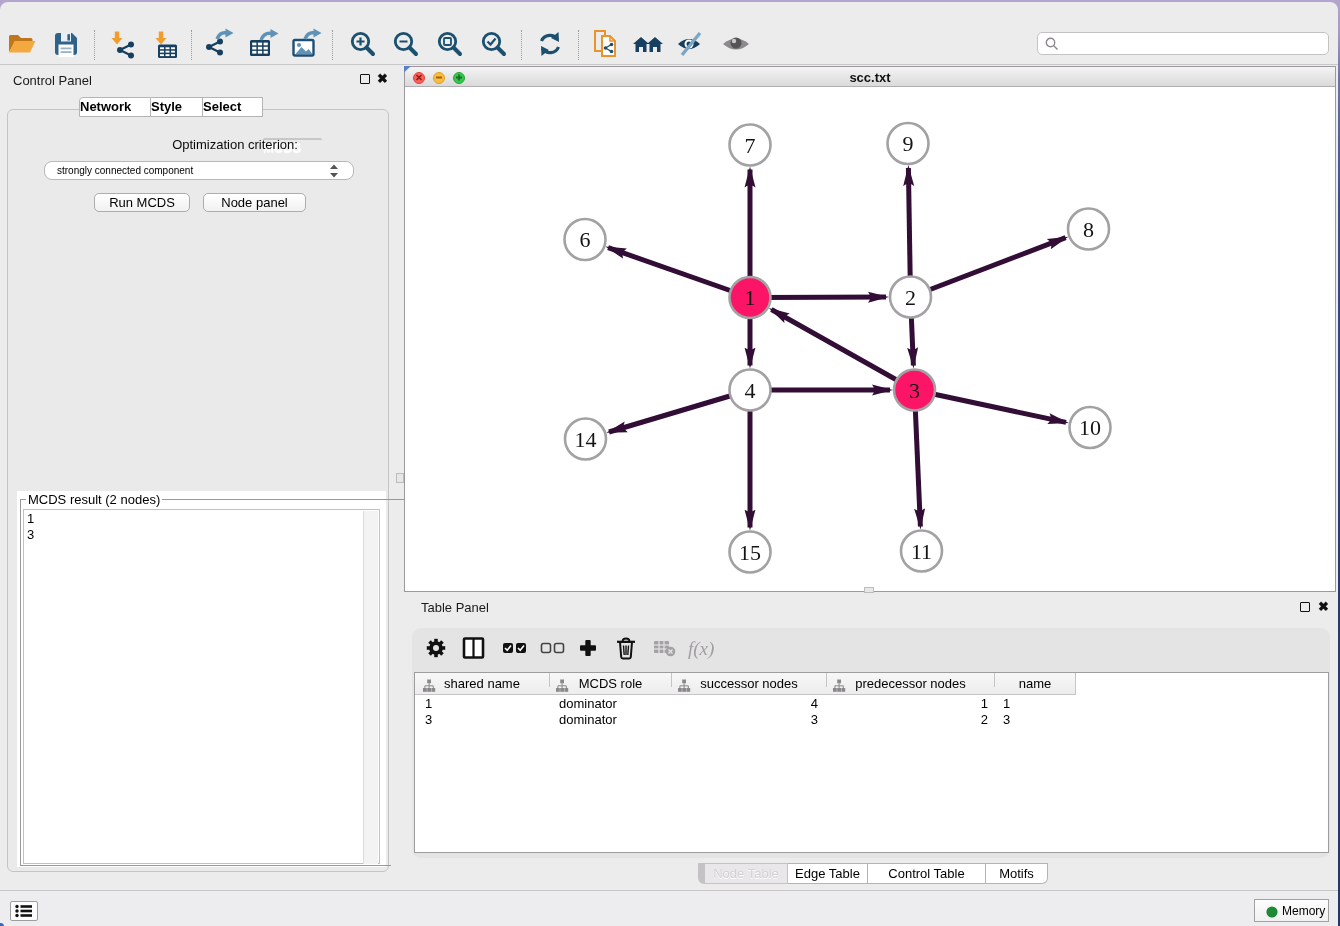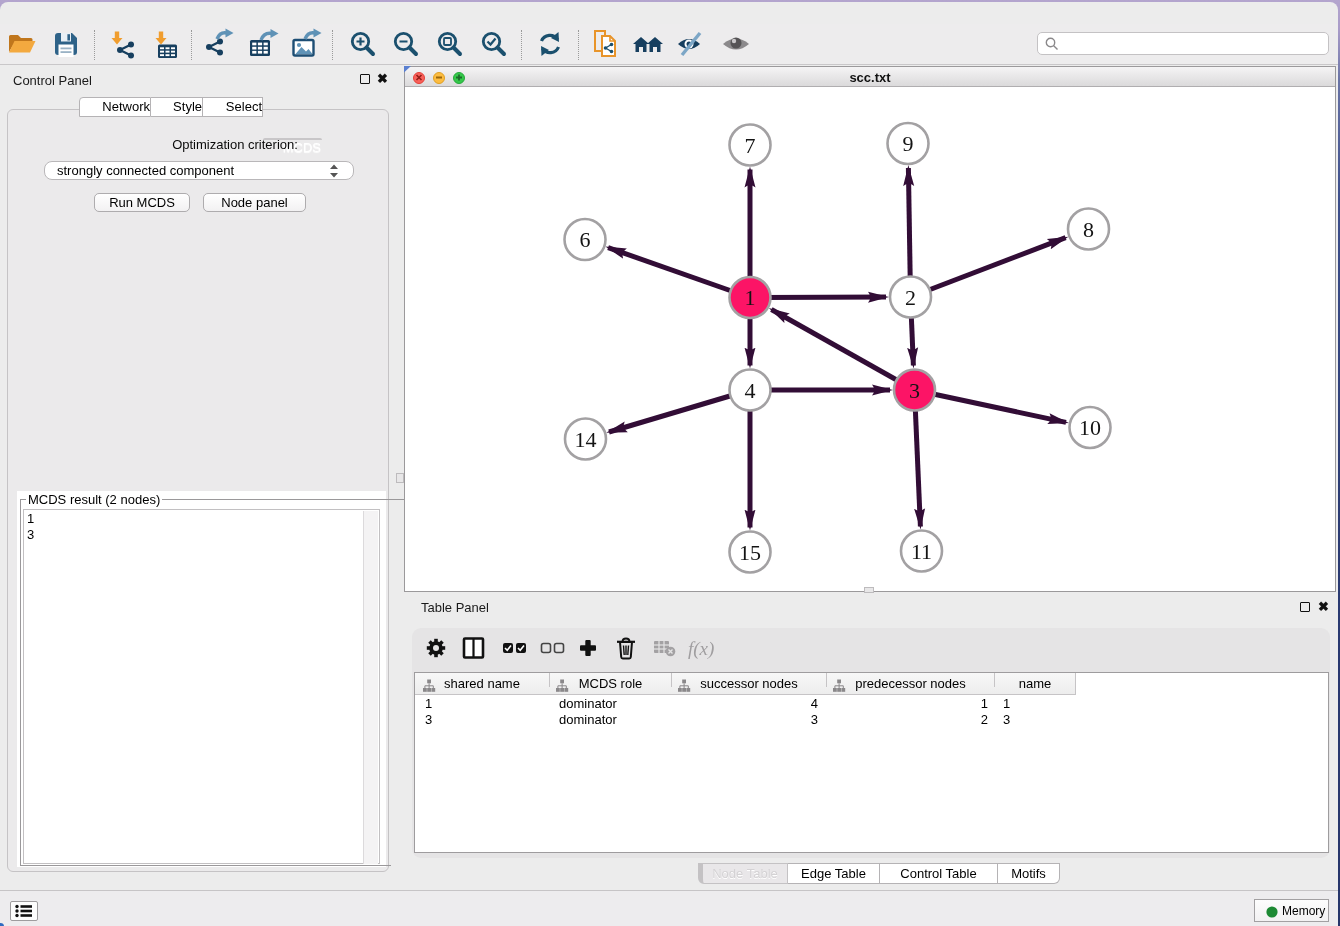--- a/index.html
+++ b/index.html
@@ -9,26 +9,26 @@
 #wintitle { position:absolute; top:3px; width:100%; text-align:center; font-size:13px; color:#b7b4b7; }
 #toolbar { position:absolute; left:0; top:22px; width:100%; height:41px; background:#edeced; border-bottom:1px solid #c9c7c9; }
 .tsep { position:absolute; top:6px; height:30px; width:0; border-left:1px dotted #9a9a9a; }
 #main { position:absolute; left:0; top:65px; width:100%; height:822px; background:#ececec; }
 
 #cphead { position:absolute; left:0; top:0; width:391px; height:24px; }
 #cphead .t { position:absolute; left:13px; top:6px; font-size:13px; color:#1a1a1a; }
 .flt { position:absolute; top:7px; width:10px; height:10px; border:1.5px solid #111; border-radius:1px; }
 .xmark { position:absolute; font-size:13px; font-weight:bold; color:#111; top:4px; }
 #cptabs { position:absolute; top:30px; left:79px; height:20px; display:flex; font-size:13px; }
-#cptabs .tab { border:1px solid #b5b3b5; border-left:none; background:#fff; color:#000; text-align:right; line-height:18px; }
+#cptabs .tab { border:1px solid #b5b3b5; border-left:none; background:#fff; color:#000; text-align:left; line-height:18px;font-weight:bold; }
 #cptabs .tab.first { border-left:1px solid #b5b3b5; border-radius:4px 0 0 0; }
 #cptabs .tab.sel { background:#e4e2e4; color:#fff; border-color:#c8c6c8; border-radius:5px 5px 0 0; text-shadow:0 1px 1px #fff;margin-top:41px; }
 #cpbody { position:absolute; left:7px; top:42px; width:382px; height:763px; border:1px solid #c5c3c5; border-radius:6px; background:#ebeaeb; }
 #optlab { position:absolute; left:0; top:70px; width:456px; text-align:center; font-size:13px; color:#0a0a0a; }
-#combo { position:absolute; left:44px; top:94px; width:310px; height:19px; background:#fff; border:1px solid #b9b7b9; border-radius:8px; font-size:13px; line-height:17px; padding-left:12px; color:#000; }
+#combo { position:absolute; left:44px; top:94px; width:310px; height:19px; background:#fff; border:1px solid #b9b7b9; border-radius:8px; font-size:10px; line-height:17px; padding-left:12px; color:#000; }
 .btn { position:absolute; top:126px; height:19px; background:linear-gradient(#ffffff,#f2f1f2); border:1px solid #aeacae; border-radius:5px; font-size:13px; text-align:center; line-height:17px; color:#000; }
 #results { position:absolute; left:17px; top:424px; width:369px; height:376px; background:#fff; }
 #fieldset { position:absolute; left:3px; top:8px; width:418px; height:367px; border:1px solid #9a989a; }
 #fieldlab { position:absolute; left:5px; top:-8px; background:#fff; font-size:13px; padding:0 2px; color:#000; }
 #ta { position:absolute; left:2px; top:9px; width:357px; height:355px; border:1px solid #c2c0c2; background:#fff; font-size:13px; line-height:16px; padding:1px 0 0 3px; color:#000; }
 #tascroll { position:absolute; right:1px; top:1px; width:15px; height:353px; background:#f4f3f4; border-left:1px solid #dcdadc; }
 
 .knob { position:absolute; background:#e8e7e8; border:1px solid #bdbbbd; z-index:10; }
 
 #netwin { position:absolute; left:404px; top:-1px; width:932px; height:526px; border:1px solid #9b999b; background:#7dd3fc; }
@@ -41,21 +41,21 @@
 #tphead .t { position:absolute; left:30px; top:8px; font-size:13px; color:#1a1a1a; }
 #tptool { position:absolute; left:21px; top:36px; width:918px; height:230px; background:#e5e4e5; border-radius:9px; }
 #ttable { position:absolute; left:23px; top:80px; width:915px; height:181px; background:#fff; border:1px solid #9e9c9e; }
 #thead { position:absolute; left:0; top:0; height:22px; background:linear-gradient(#f7f7f7,#ededed); border-bottom:1px solid #c6c4c6; font-size:13px; color:#000; }
 .hcol { position:absolute; top:0; height:14px; border-right:1px solid #c6c4c6; text-align:center; line-height:22px; }
 .trow { position:absolute; width:100%; height:16px; font-size:13px; line-height:16px; color:#000; }
 .cell { position:absolute; }
 
 #btabs { position:absolute; left:307px; bottom:5px; display:flex; font-size:13px; }
 #btabs .tab { border:1px solid #b5b3b5; border-left:none; background:#fff; height:21px; line-height:19px; text-align:center; }
-#btabs .tab.first { border-left:5px solid #0369a1; border-radius:0 0 0 6px;text-align:center; }
+#btabs .tab.first { border-left:7px solid #0369a1; border-radius:0 0 0 6px;text-align:center; }
 #btabs .tab.last { border-radius:0 0 6px 0; }
 #btabs .tab.sel { background:#e9e7e9; color:#d4d2d4; border-color:#c4c2c4; text-shadow:0 1px 0 #fff; }
 
 #status { position:absolute; left:0; top:888px; width:100%; height:36px; background:#edecee; border-top:1px solid #c6c4c6; }
 #listbtn { position:absolute; left:10px; top:10px; width:28px; height:20px; background:#fdfdfd; border:1px solid #9e9c9e; border-radius:2px; }
 #membtn { position:absolute; right:9px; top:8px; width:75px; height:23px; background:linear-gradient(#fdfdfd,#f2f1f2); border:1px solid #a2a0a2; font-size:12px; color:#000; }
 svg { position:absolute; overflow:visible; }
 </style></head>
 <body>
 <div id="win">
@@ -386,21 +386,21 @@
         <div class="trow" style="top:39px">
           <span class="cell" style="left:10px">3</span>
           <span class="cell" style="left:144px">dominator</span>
           <span class="cell" style="left:348px; width:55px; text-align:right">3</span>
           <span class="cell" style="left:518px; width:55px; text-align:right">2</span>
           <span class="cell" style="left:588px">3</span>
         </div>
       </div>
       <div id="btabs">
         <div class="tab first sel" style="width:90px">Node Table</div>
-        <div class="tab" style="width:92px">Edge Table</div>
+        <div class="tab" style="width:80px">Edge Table</div>
         <div class="tab" style="width:118px">Control Table</div>
         <div class="tab last" style="width:62px">Motifs</div>
       </div>
     </div>
   </div>
   <div id="status">
     <div id="listbtn">
       <svg width="18" height="14" viewBox="0 0 18 14" style="left:4px; top:2px">
         <g fill="#111">
             <circle cx="2" cy="2.5" r="1.7"></circle>

